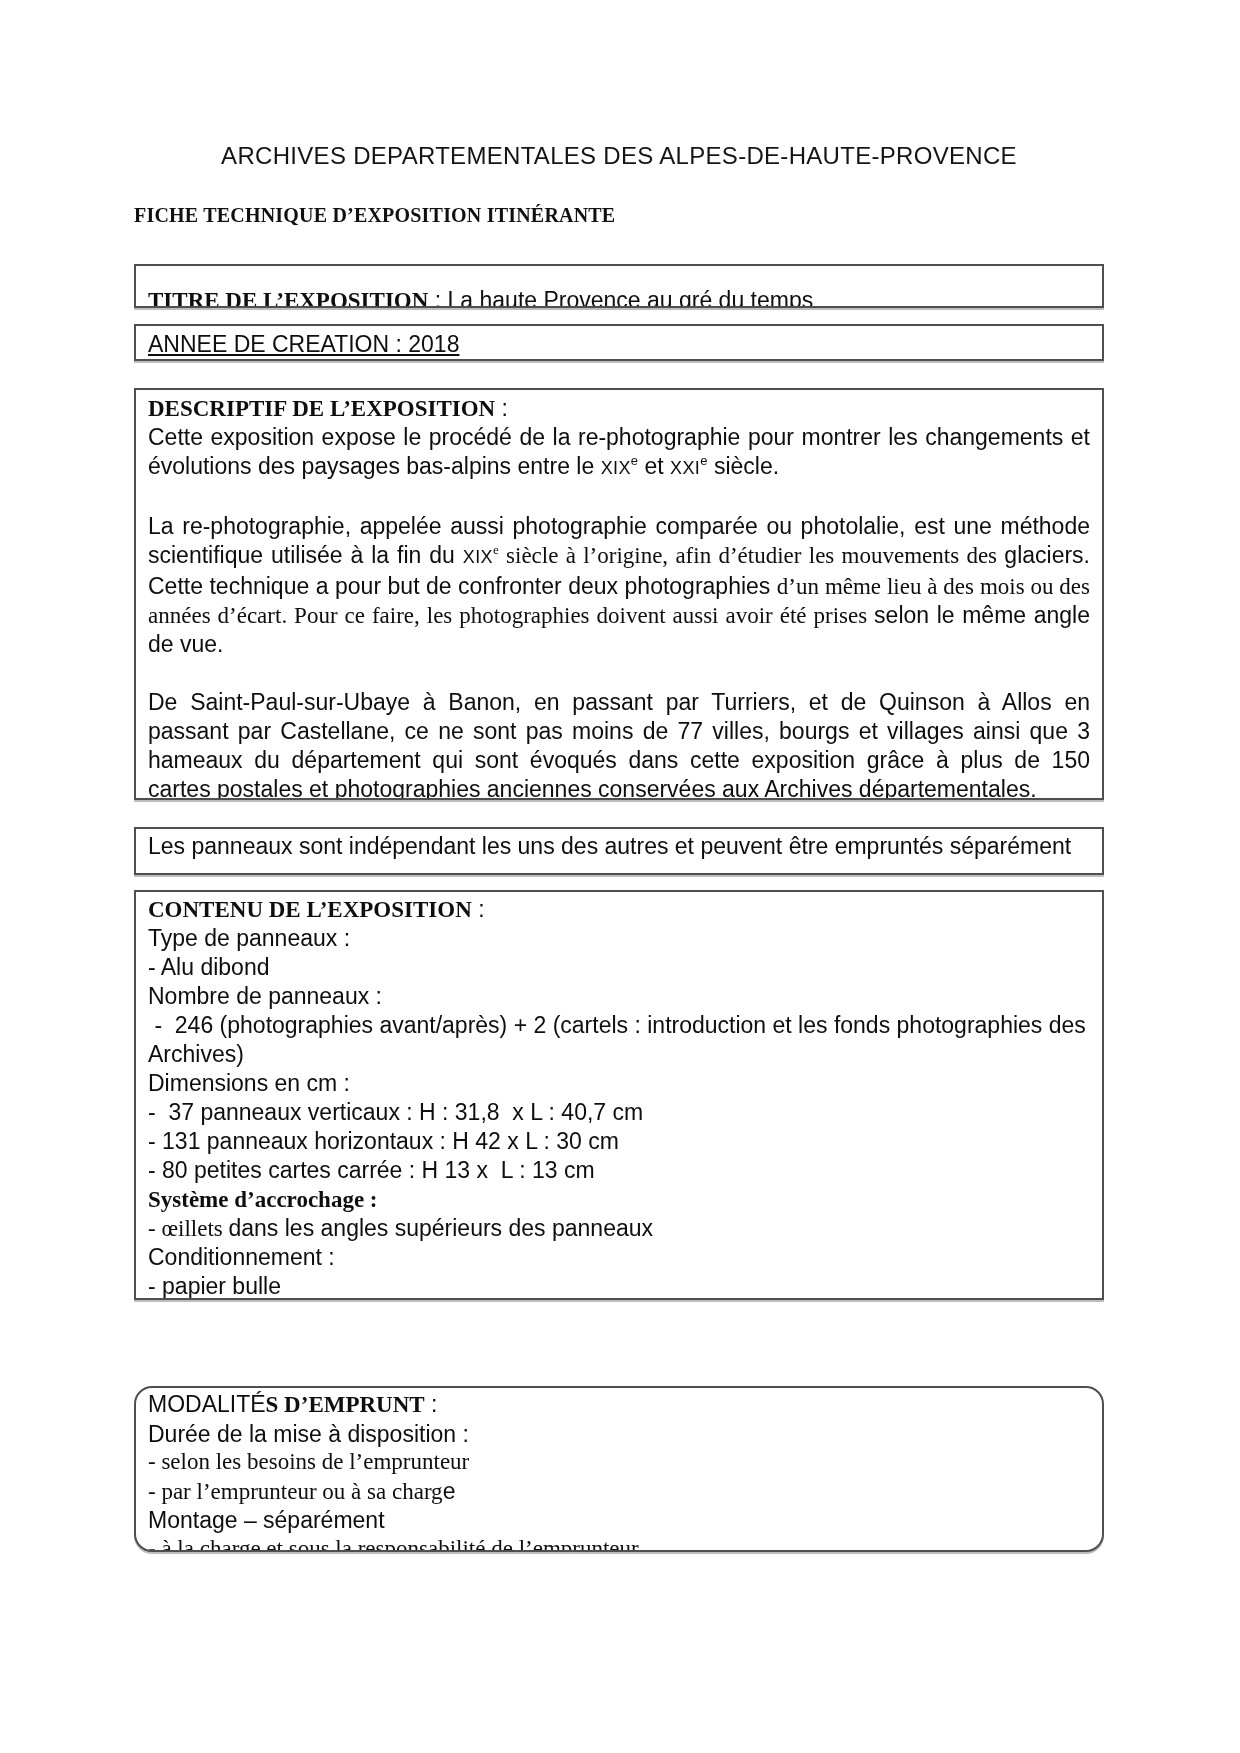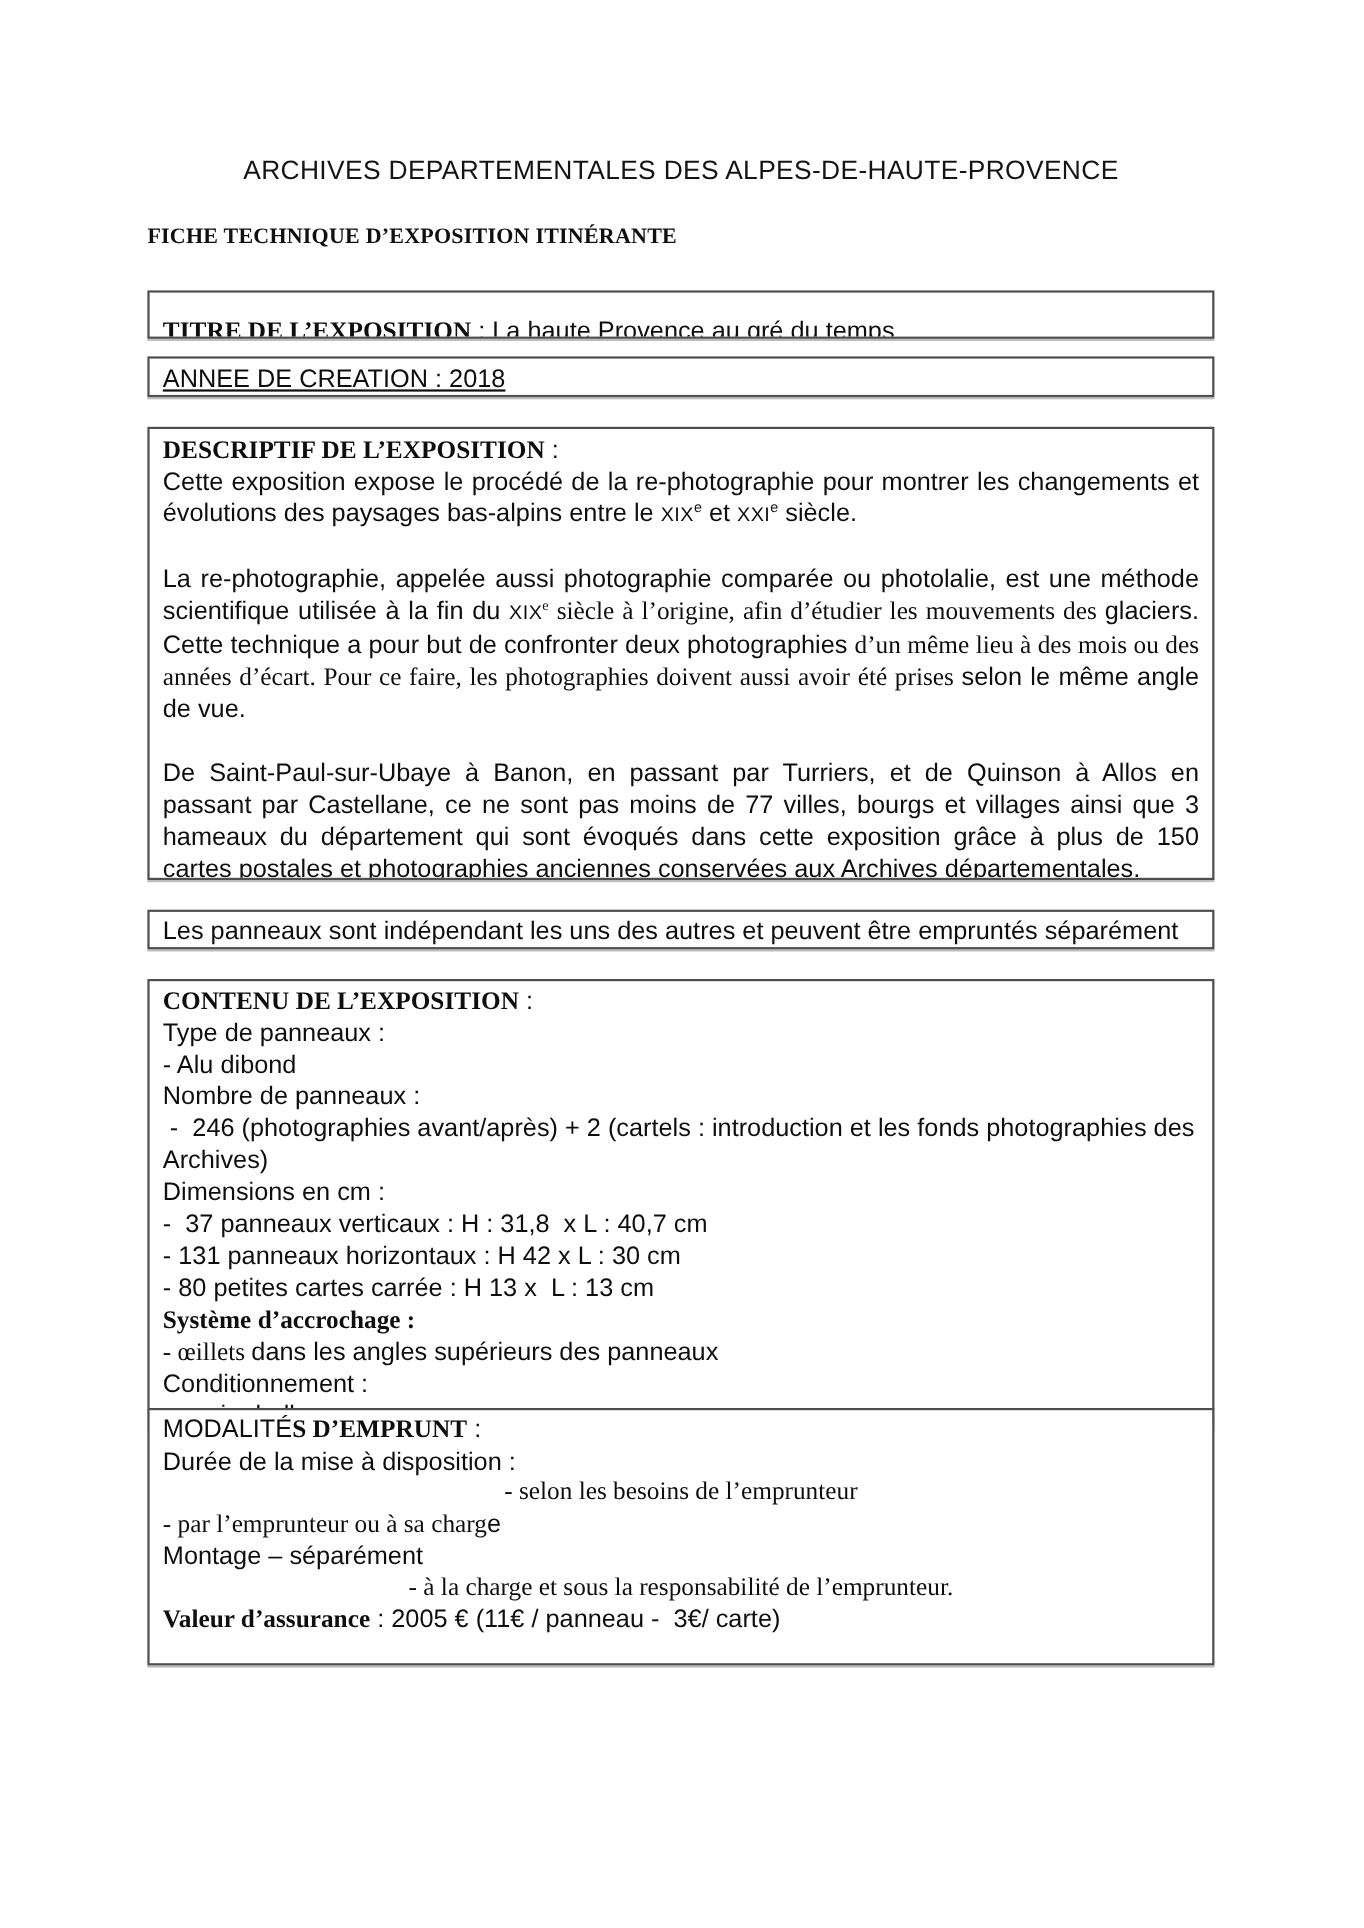--- a/index.html
+++ b/index.html
@@ -28,25 +28,25 @@
     position:absolute; left:134px; width:970px;
     box-sizing:border-box;
     border:2px solid #4f4f4f;
     box-shadow:0 2px 0 #bdbdbd;
     background:#ffffff;
     font-size:23px;
   }
   .b-titre   { top:264px;  height:39px;  padding:20px 12px; line-height:29px; overflow:hidden; }
   .b-annee   { top:324px;  height:37px;  padding:4px 12px; line-height:28px; overflow:hidden;text-decoration:underline; }
   .b-descr   { top:388px;  height:412px; padding:4px 12px; line-height:29px; overflow:hidden; }
-  .b-note    { top:827px;  height:36px;  padding:3px 12px; line-height:28px; overflow:hidden; }
+  .b-note    { top:827px;  height:48px;  padding:3px 12px; line-height:28px; overflow:hidden; }
   .b-contenu { top:890px;  height:410px; padding:3px 12px; line-height:29px; overflow:hidden; }
-  .b-modal   { top:1280px; height:234px; padding:2px 12px; line-height:28.5px; overflow:hidden; }
+  .b-modal   { top:1386px; height:166px; padding:2px 12px; line-height:28.5px; overflow:hidden;border-radius:18px; }
 
-  .serif  { font-family:"Liberation Serif", serif;text-align:center; }
+  .serif  { font-family:"Liberation Serif", serif; }
   .sbold  { font-family:"Liberation Serif", serif; font-weight:700; }
   .rn     { font-size:18px; letter-spacing:0.4px; }
   sup     { font-size:13px; vertical-align:super; line-height:0; }
 
   .jp  { text-align:justify; margin:0; }
   .gap { margin-top:29px; }
   .bline { white-space:pre-wrap; margin:0; }
 </style>
 </head>
 <body>

